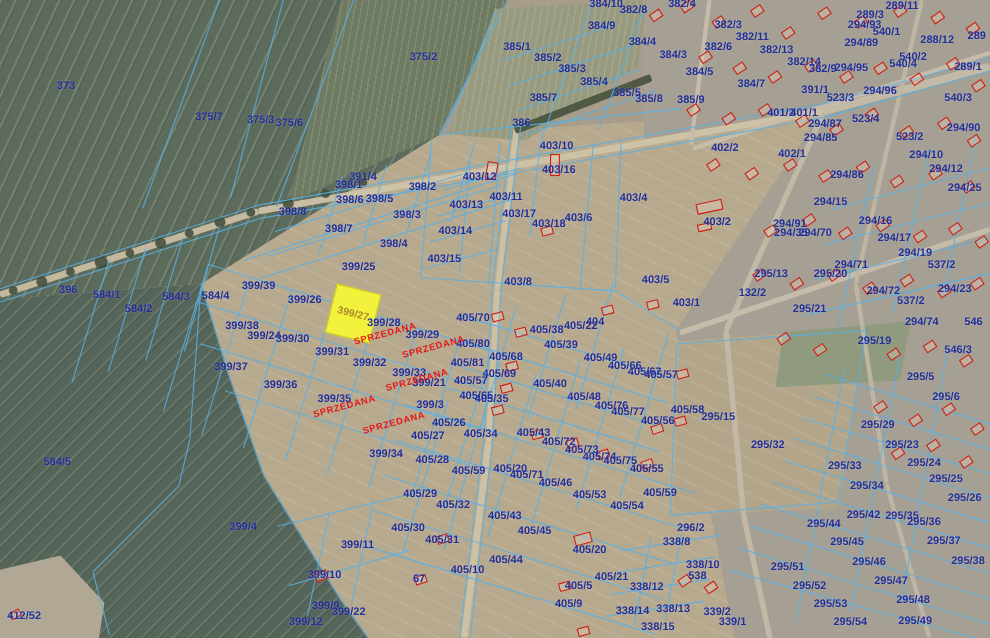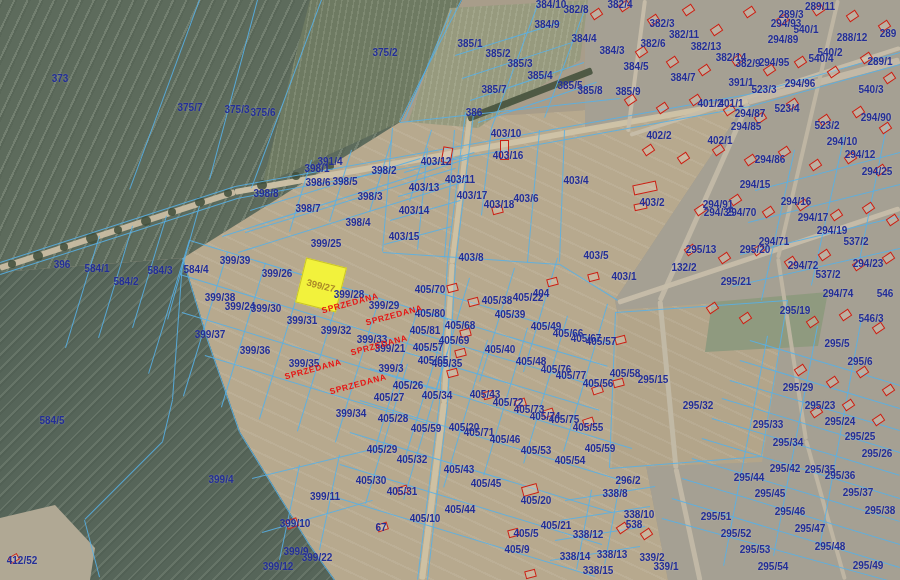--- a/index.html
+++ b/index.html
@@ -508,21 +508,21 @@
       <div class="plabel" style="left: 770px; top: 493px; color: rgb(35, 46, 150);">295/45</div>
       <div class="plabel" style="left: 858px; top: 492px; color: rgb(35, 46, 150);">295/37</div>
       <div class="plabel" style="left: 790px; top: 511px; color: rgb(35, 46, 150);">295/46</div>
       <div class="plabel" style="left: 880px; top: 510px; color: rgb(35, 46, 150);">295/38</div>
       <div class="plabel" style="left: 716px; top: 516px; color: rgb(35, 46, 150);">295/51</div>
       <div class="plabel" style="left: 736px; top: 533px; color: rgb(35, 46, 150);">295/52</div>
       <div class="plabel" style="left: 810px; top: 528px; color: rgb(35, 46, 150);">295/47</div>
       <div class="plabel" style="left: 755px; top: 549px; color: rgb(35, 46, 150);">295/53</div>
       <div class="plabel" style="left: 830px; top: 546px; color: rgb(35, 46, 150);">295/48</div>
       <div class="plabel" style="left: 773px; top: 566px; color: rgb(35, 46, 150);">295/54</div>
-      <div class="plabel" style="left: 868px; top: 565px; color: rgb(35, 46, 150);">295/49</div>
+      <div class="plabel" style="left: 832px; top: 565px; color: rgb(35, 46, 150);">295/49</div>
     </div>
   <div class="layer" id="stamps">
       <div class="stamp" style="left: 350px; top: 303px; color: rgb(232, 16, 16);">SPRZEDANA</div>
       <div class="stamp" style="left: 394px; top: 315px; color: rgb(232, 16, 16);">SPRZEDANA</div>
       <div class="stamp" style="left: 379px; top: 345px; color: rgb(232, 16, 16);">SPRZEDANA</div>
       <div class="stamp" style="left: 313px; top: 369px; color: rgb(232, 16, 16);">SPRZEDANA</div>
       <div class="stamp" style="left: 358px; top: 384px; color: rgb(232, 16, 16);">SPRZEDANA</div>
     </div>
 </div>
 

